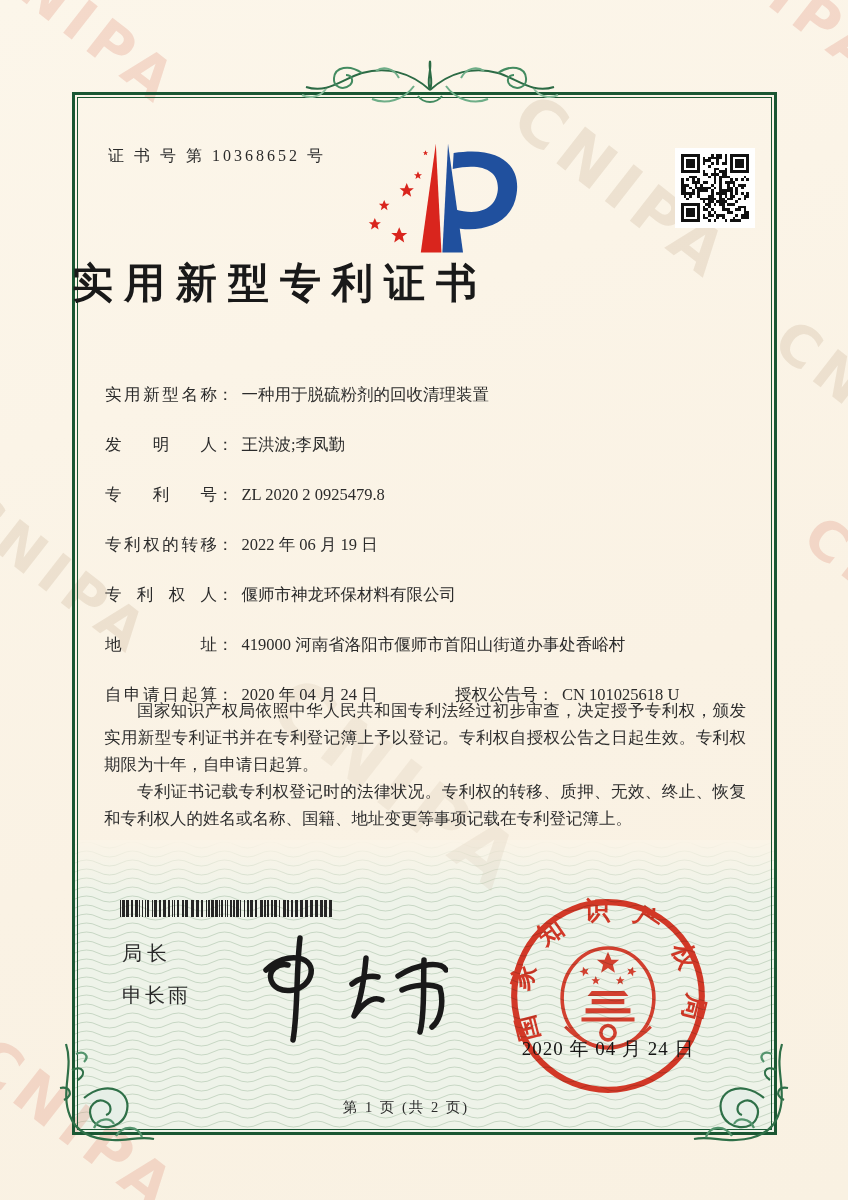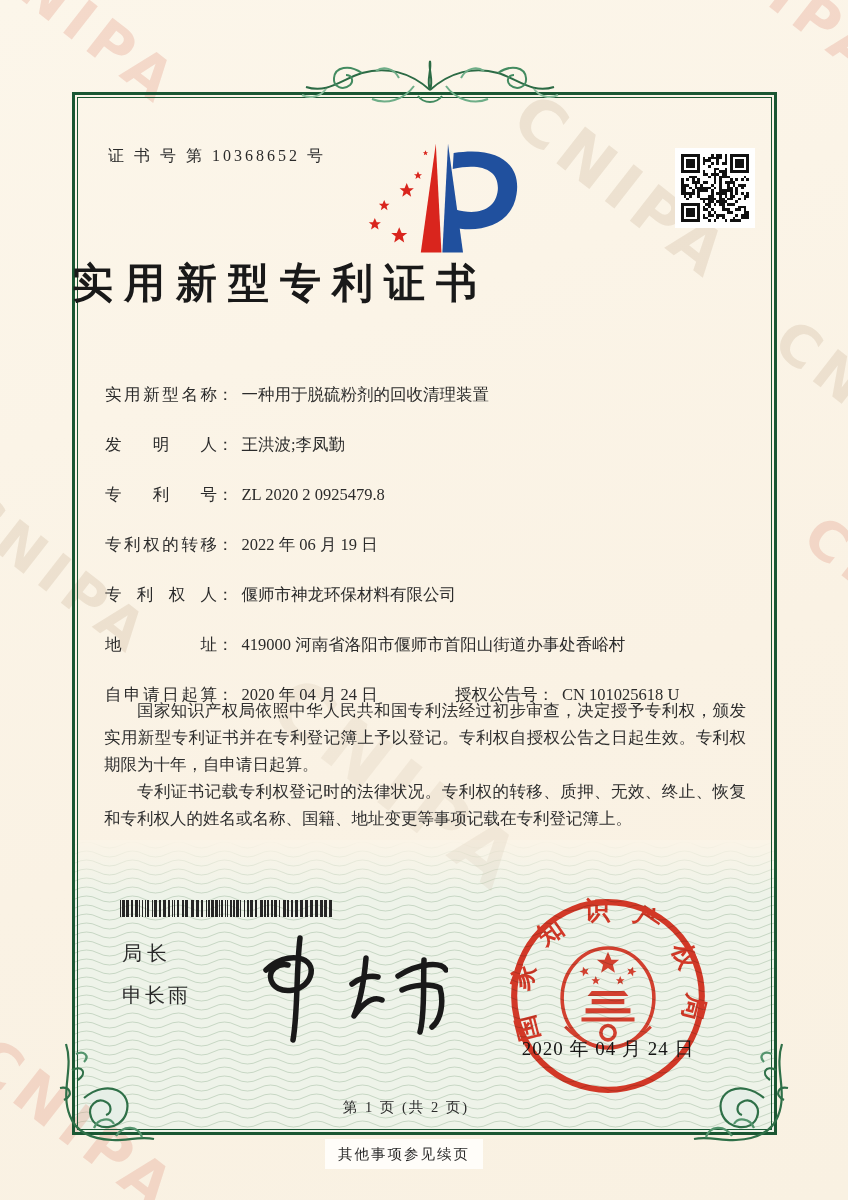--- a/index.html
+++ b/index.html
@@ -475,15 +475,14 @@
         <path d="M80,100 h40 l-4,-5 h-32 z"></path>
         <rect x="84" y="103" width="32" height="5"></rect>
         <rect x="78" y="112" width="44" height="5"></rect>
         <rect x="74" y="121" width="52" height="4"></rect>
       </g>
     </g>
   </svg>
   <div class="seal-date">2020 年 04 月 24 日</div>
 
   <div class="pageno">第 1 页 (共 2 页)</div>
-  <div class="footnote">其他事项参见续页</div>
 
 </div>
 
 </body></html>

